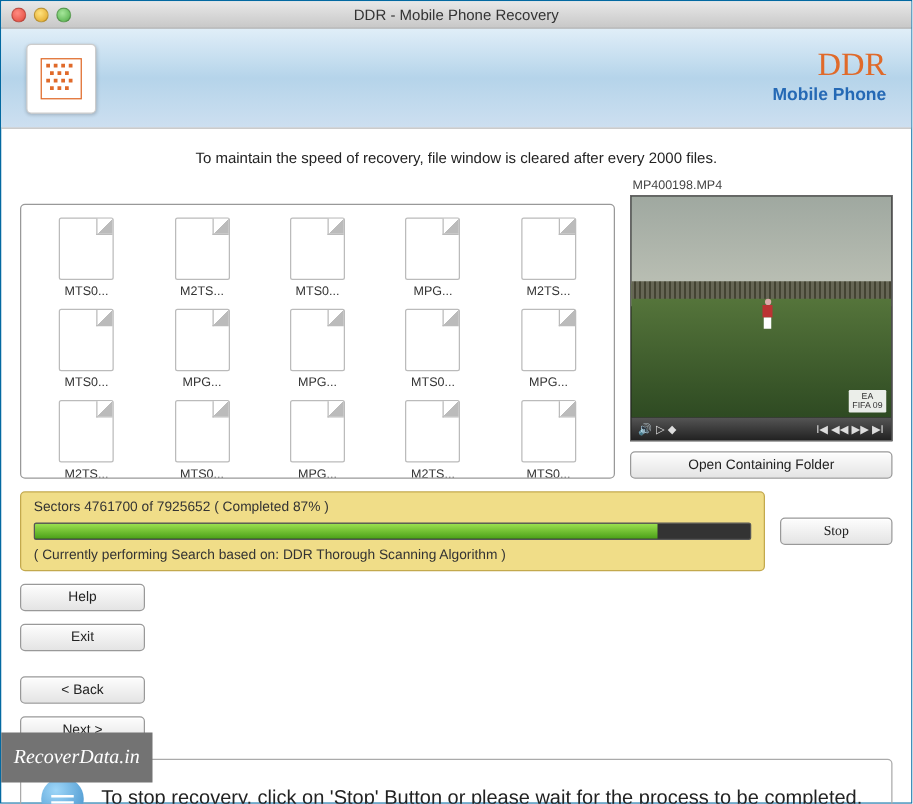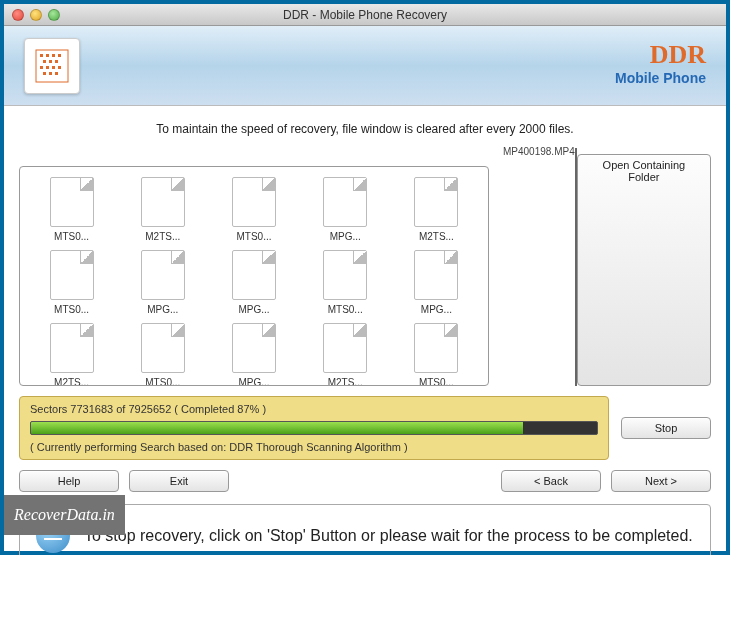--- a/index.html
+++ b/index.html
@@ -1,64 +1,64 @@
 <!DOCTYPE html>
 <html><head>
 <meta charset="utf-8">
 <style>
 * { box-sizing: border-box; margin: 0; padding: 0; }
 body { font-family: "Lucida Grande", Arial, sans-serif; font-size: 11px; background: #fff; }
-.window { width: 730px; height: 555px; border: 4px solid #0369a1; background: #fff; position: relative; }
+.window { width: 730px; height: 643px; border: 1px solid #0369a1; background: #fff; position: relative; }
 .titlebar { height: 22px; background: linear-gradient(#e8e8e8, #c8c8c8); border-bottom: 1px solid #999; display: flex; align-items: center; position: relative; }
 .traffic { display: flex; gap: 6px; margin-left: 8px; }
 .traffic span { width: 12px; height: 12px; border-radius: 50%; border: 1px solid rgba(0,0,0,0.2); }
 .tred { background: radial-gradient(circle at 40% 35%, #ff8c82, #e2483b); }
 .tyel { background: radial-gradient(circle at 40% 35%, #ffe27e, #e0a424); }
 .tgrn { background: radial-gradient(circle at 40% 35%, #a6e79b, #4fab46); }
 .titlebar-title { position: absolute; left: 0; right: 0; text-align: center; font-size: 12px; color: #333; }
 .header { height: 80px; background: linear-gradient(#e0eef8, #b5d4ea 50%, #cddff0); border-bottom: 1px solid #bbb; display: flex; align-items: center; padding: 0 20px; position: relative; }
 .logo-box { width: 56px; height: 56px; background: #fff; border: 1px solid #ccc; border-radius: 4px; display: flex; align-items: center; justify-content: center; box-shadow: 0 1px 3px rgba(0,0,0,0.2); }
 .logo-box svg { width: 36px; height: 36px; }
 .header-right { position: absolute; right: 20px; top: 10px; text-align: right; }
 .contact-btn { display: inline-flex; align-items: center; gap: 6px; background: linear-gradient(#fffbe6, #f5e4a0); border: 1px solid #c0a830; border-radius: 4px; padding: 3px 14px; font-size: 12px; color: #333; cursor: pointer; }
 .contact-btn .ico { width: 20px; height: 20px; background: radial-gradient(circle at 40% 35%, #9dd0f5, #4a8cc8); border-radius: 50%; position: relative; }
 .contact-btn .ico::after { content:""; position:absolute; bottom:-1px; left:3px; right:3px; height:7px; background:#507aa8; border-radius:6px 6px 0 0; }
 .brand { margin-top: 4px; }
-.brand .ddr { font-size: 26px; font-weight: bold; color: #e06a2a; font-family: Georgia, serif; }
+.brand .ddr { font-size: 26px; font-weight: normal; color: #e06a2a; font-family: Georgia, serif; }
 .brand .sub { color: #2569b5; font-size: 14px; font-weight: bold; }
 .body { padding: 10px 15px 0; }
 .info-line { text-align: center; font-size: 12px; color: #222; padding: 6px 0 10px; }
 .main-row { display: flex; gap: 12px; }
 .files-panel { flex: 1; height: 220px; border: 1px solid #999; border-radius: 4px; padding: 10px 8px; overflow: hidden; background: #fff; margin-top: 20px; }
 .files-grid { display: grid; grid-template-columns: repeat(5, 1fr); gap: 8px 4px; }
 .file-item { text-align: center; font-size: 10px; color: #333; }
 .file-icon { width: 44px; height: 50px; margin: 0 auto 4px; background: #fff; border: 1px solid #bbb; border-radius: 2px; position: relative; }
 .file-icon::before { content:""; position:absolute; top:0; right:0; width:12px; height:12px; background:linear-gradient(135deg,#fff 50%,#bbb 50%); border-left:1px solid #bbb; border-bottom:1px solid #bbb; }
-.preview-col { width: 210px; display: flex; }
+.preview-col { width: 210px; display: flex; flex-direction: column; }
 .preview-label { font-size: 10px; color: #444; padding-left: 2px; }
 .preview-box { flex: 1; border: 1px solid #666; background: #000; position: relative; overflow: hidden; margin-top: 2px; }
 .sky { position: absolute; top: 0; left: 0; right: 0; height: 45%; background: linear-gradient(#9fa8a0, #c0c4b8); }
 .grass { position: absolute; bottom: 18px; left: 0; right: 0; height: 55%; background: linear-gradient(#5a7a3e, #2e4a22); }
 .crowd { position: absolute; top: 35%; left: 0; right: 0; height: 14px; background: repeating-linear-gradient(90deg,#665 0 2px,#443 2px 4px); }
 .player { position: absolute; top: 42%; left: 50%; width: 10px; height: 24px; }
 .player .head { width: 5px; height: 5px; background: #daa; border-radius: 50%; margin: 0 auto; }
 .player .body2 { width: 8px; height: 10px; background: #b33; margin: 0 auto; }
 .player .legs { width: 6px; height: 9px; background: #fff; margin: 0 auto; }
 .fifa-badge { position: absolute; bottom: 22px; right: 4px; background: rgba(255,255,255,0.9); font-size: 7px; color: #333; padding: 2px 3px; border-radius:1px; text-align:center; line-height:1; }
 .vid-ctrl { position: absolute; bottom: 0; left: 0; right: 0; height: 18px; background: linear-gradient(#555,#222); display: flex; align-items: center; justify-content: space-between; padding: 0 6px; color: #ddd; font-size: 9px; }
 .vid-ctrl span { cursor: pointer; }
 .open-folder-btn { margin-top: 8px; }
 .mac-btn { background: linear-gradient(#fdfdfd,#e4e4e4); border: 1px solid #999; border-radius: 4px; padding: 4px 10px; font-size: 11px; color: #222; text-align: center; cursor: pointer; box-shadow: inset 0 1px 0 #fff; }
 .progress-row { display: flex; gap: 12px; margin-top: 10px; align-items: stretch; }
 .progress-box { flex: 1; background: #f0dd88; border: 1px solid #c3a94d; border-radius: 4px; padding: 6px 10px; font-size: 11px; color: #333; }
 .progress-bar { height: 14px; background: #333; border: 1px solid #555; border-radius: 2px; margin: 6px 0; overflow: hidden; }
 .progress-fill { height: 100%; background: linear-gradient(#9be04f,#4aa018); }
 .stop-col { width: 90px; display: flex; align-items: center; }
-.stop-col .mac-btn { width: 100%; }
-.bottom-btns { display: flex; gap: 10px; margin-top: 10px; }
+.stop-col .mac-btn { width: 100%; font-family: Liberation Serif, serif; }
+.bottom-btns { display: flex; gap: 10px; margin-top: 10px; flex-direction: column; }
 .bottom-btns .mac-btn { width: 100px; }
 .spacer { flex: 1; }
 .hint-box { margin-top: 12px; border: 1px solid #aaa; border-radius: 4px; padding: 14px 16px; display: flex; align-items: center; gap: 14px; font-size: 16px; color: #222; }
 .hint-icon { width: 34px; height: 34px; border-radius: 50%; background: radial-gradient(circle at 35% 30%, #9ed6f8, #3c8cc8); position: relative; flex-shrink: 0; }
 .hint-icon::before, .hint-icon::after { content:""; position:absolute; left:8px; right:8px; height:2px; background:#fff; }
 .hint-icon::before { top: 14px; }
 .hint-icon::after { top: 19px; }
 .watermark { position: absolute; bottom: 16px; left: 0; background: #737373; color: #fff; font-size: 16px; padding: 11px 10px; font-style: italic; font-family: Georgia, serif; }
 </style>
 </head>
@@ -200,21 +200,21 @@
               <span>▶I</span>
             </div>
           </div>
         </div>
         <div class="mac-btn open-folder-btn">Open Containing Folder</div>
       </div>
     </div>
 
     <div class="progress-row">
       <div class="progress-box">
-        <div>Sectors 7731683 of 7925652    ( Completed 87% )</div>
+        <div>Sectors 4761700 of 7925652    ( Completed 87% )</div>
         <div class="progress-bar">
           <div class="progress-fill" id="progress-fill" style="width: 87%;"></div>
         </div>
         <div>( Currently performing Search based on: DDR Thorough Scanning Algorithm )</div>
       </div>
       <div class="stop-col">
         <div class="mac-btn">Stop</div>
       </div>
     </div>
 

